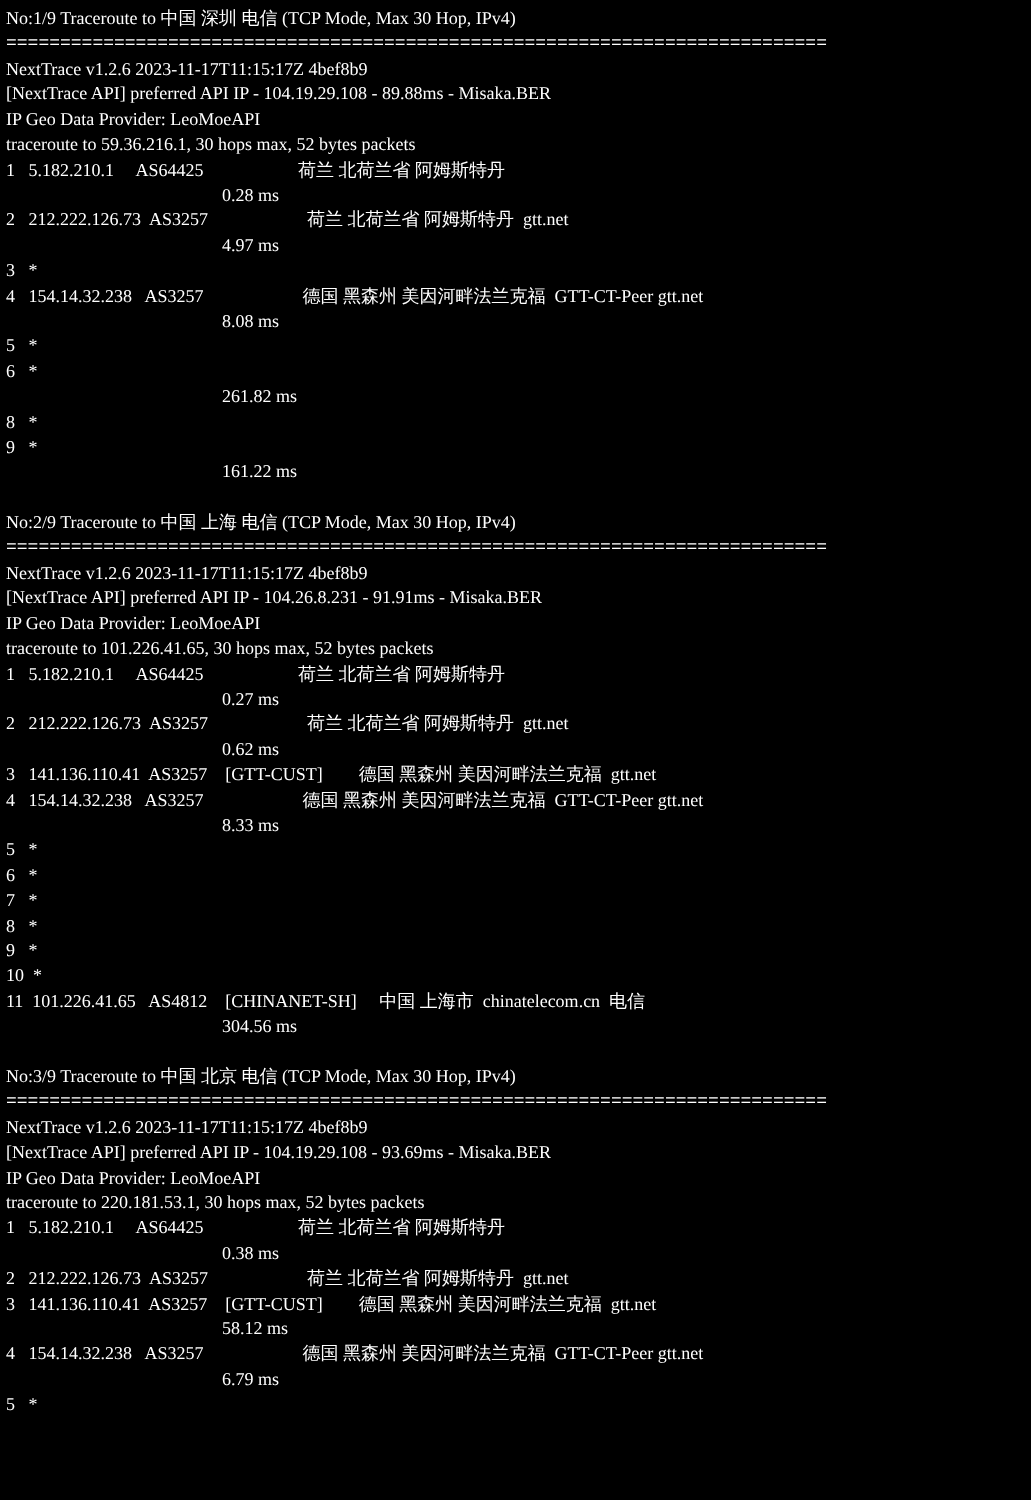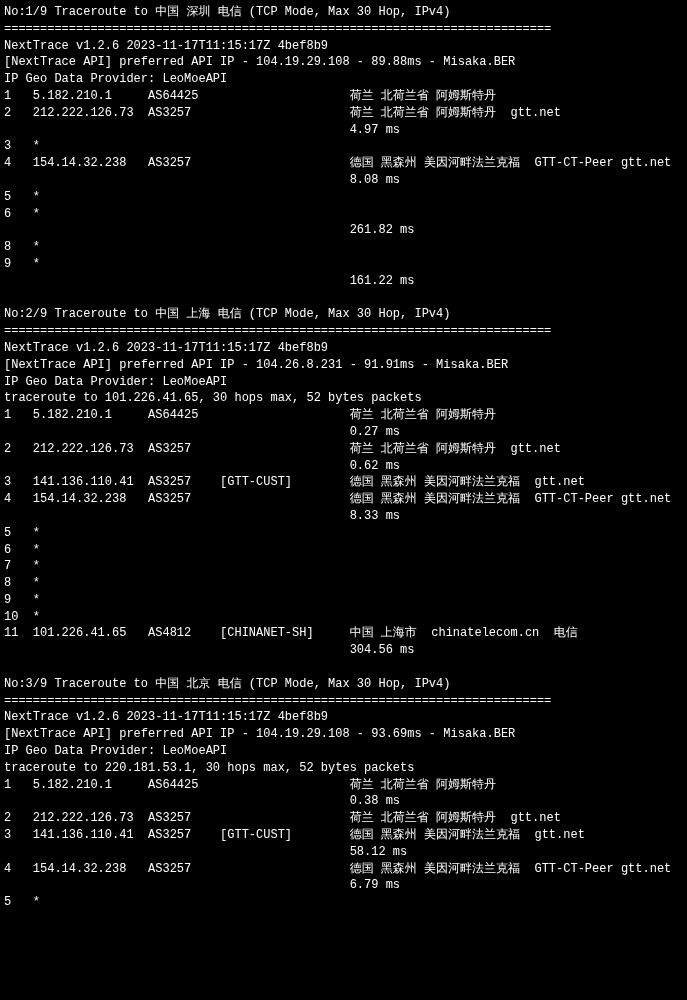--- a/index.html
+++ b/index.html
@@ -6,42 +6,44 @@
     margin: 0;
     padding: 4px;
     background: #000;
     color: #fff;
     font-family: "Courier New", monospace;
     font-size: 12px;
     line-height: 1.4;
     width: 687px;
     box-sizing: border-box;
   }
-  .line { white-space: pre; }
+  .line { white-space: pre; font-family: Liberation Serif, serif; }
   .divider { white-space: pre; overflow: hidden; }
   .watermark2 {
     position: absolute;
     color: #b00000;
     font-size: 22px;
     font-weight: bold;
     left: 2px;
   }
   .container { position: relative; }
 </style>
 </head>
 <body>
 <div class="container">
 
 <div id="output">
       <div class="line">No:1/9 Traceroute to 中国 深圳 电信 (TCP Mode, Max 30 Hop, IPv4)</div>
       <div class="divider">============================================================================</div>
       <div class="line">NextTrace v1.2.6 2023-11-17T11:15:17Z 4bef8b9</div>
       <div class="line">[NextTrace API] preferred API IP - 104.19.29.108 - 89.88ms - Misaka.BER</div>
       <div class="line">IP Geo Data Provider: LeoMoeAPI</div>
+      <div class="line">traceroute to 59.36.216.1, 30 hops max, 52 bytes packets</div>
       <div class="line">1   5.182.210.1     AS64425                     荷兰 北荷兰省 阿姆斯特丹</div>
+      <div class="line">                                                0.28 ms</div>
       <div class="line">2   212.222.126.73  AS3257                      荷兰 北荷兰省 阿姆斯特丹  gtt.net</div>
       <div class="line">                                                4.97 ms</div>
       <div class="line">3   *</div>
       <div class="line">4   154.14.32.238   AS3257                      德国 黑森州 美因河畔法兰克福  GTT-CT-Peer gtt.net</div>
       <div class="line">                                                8.08 ms</div>
       <div class="line">5   *</div>
       <div class="line">6   *</div>
       <div class="line">                                                261.82 ms</div>
       <div class="line">8   *</div>
       <div class="line">9   *</div>

